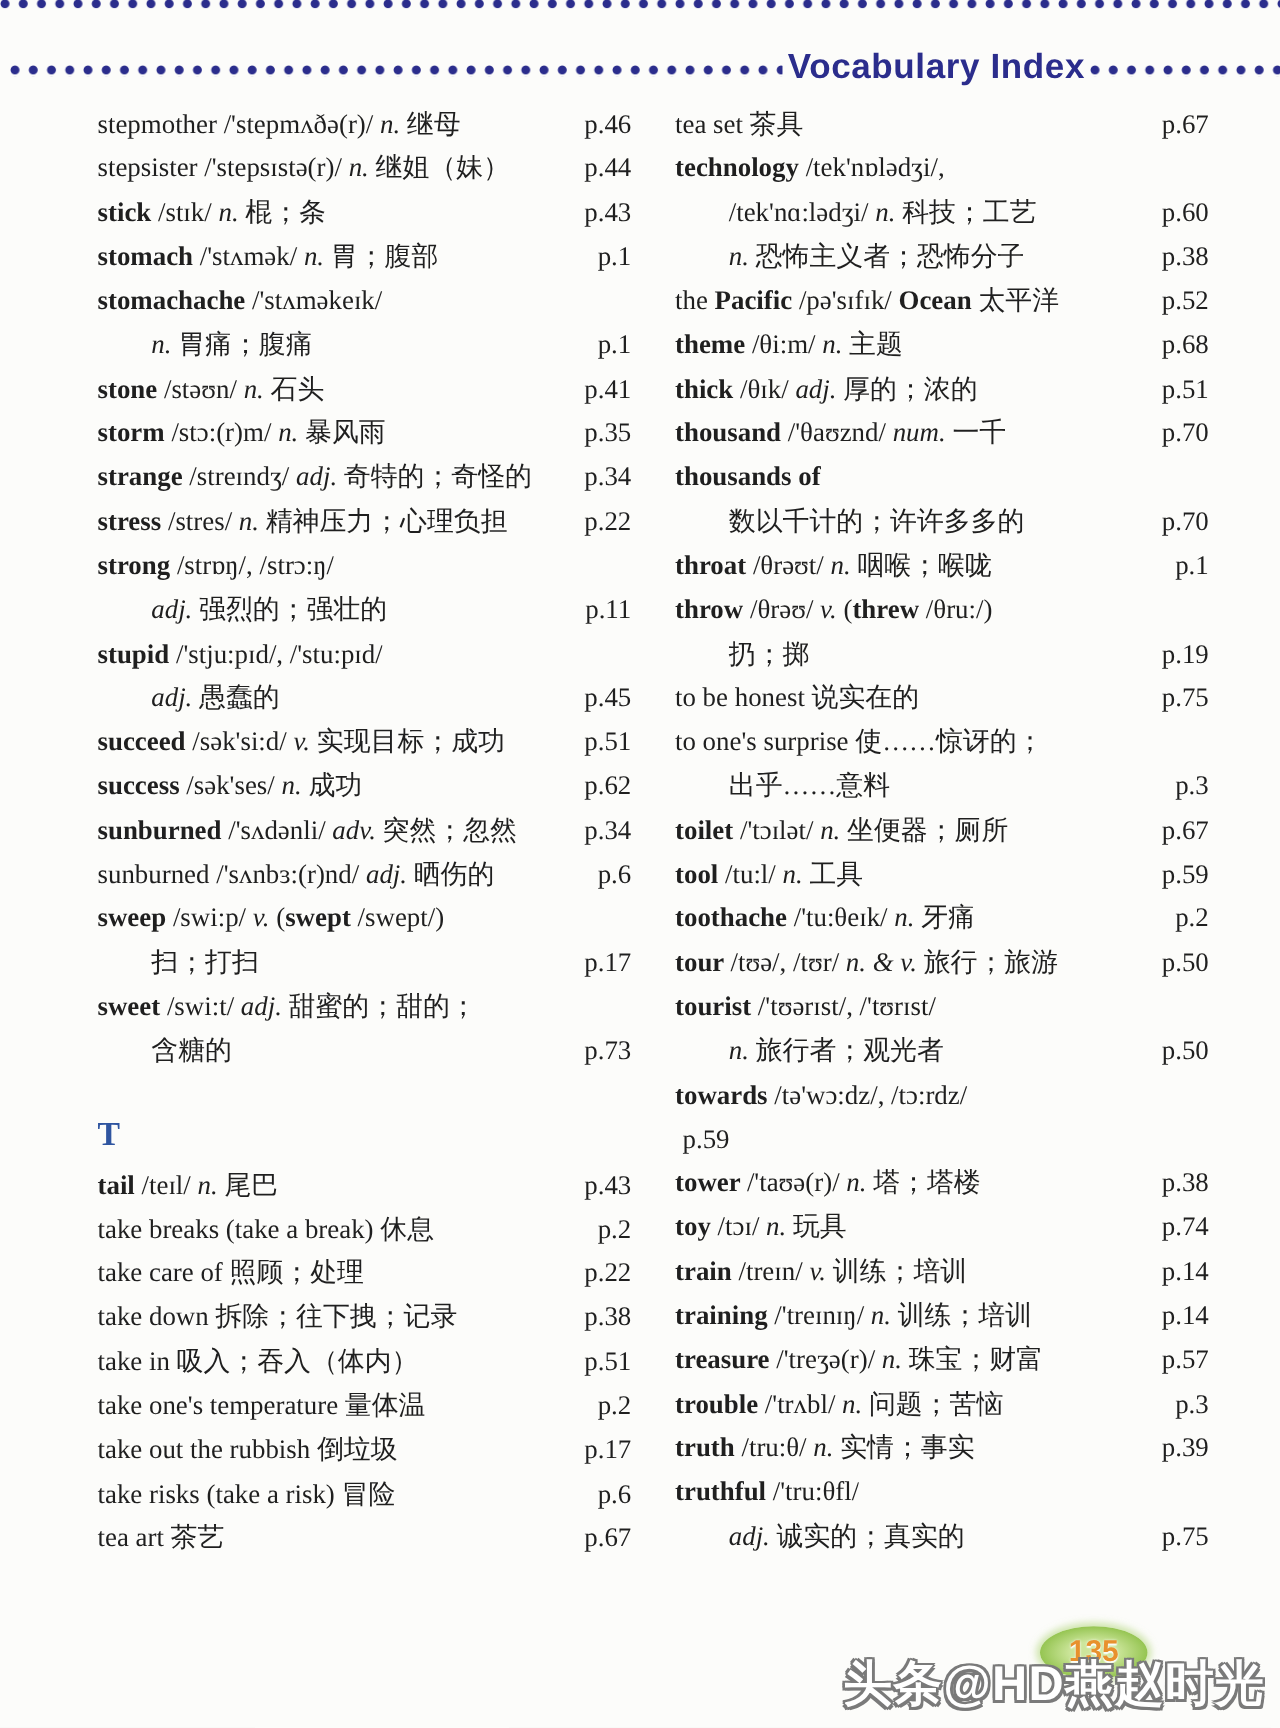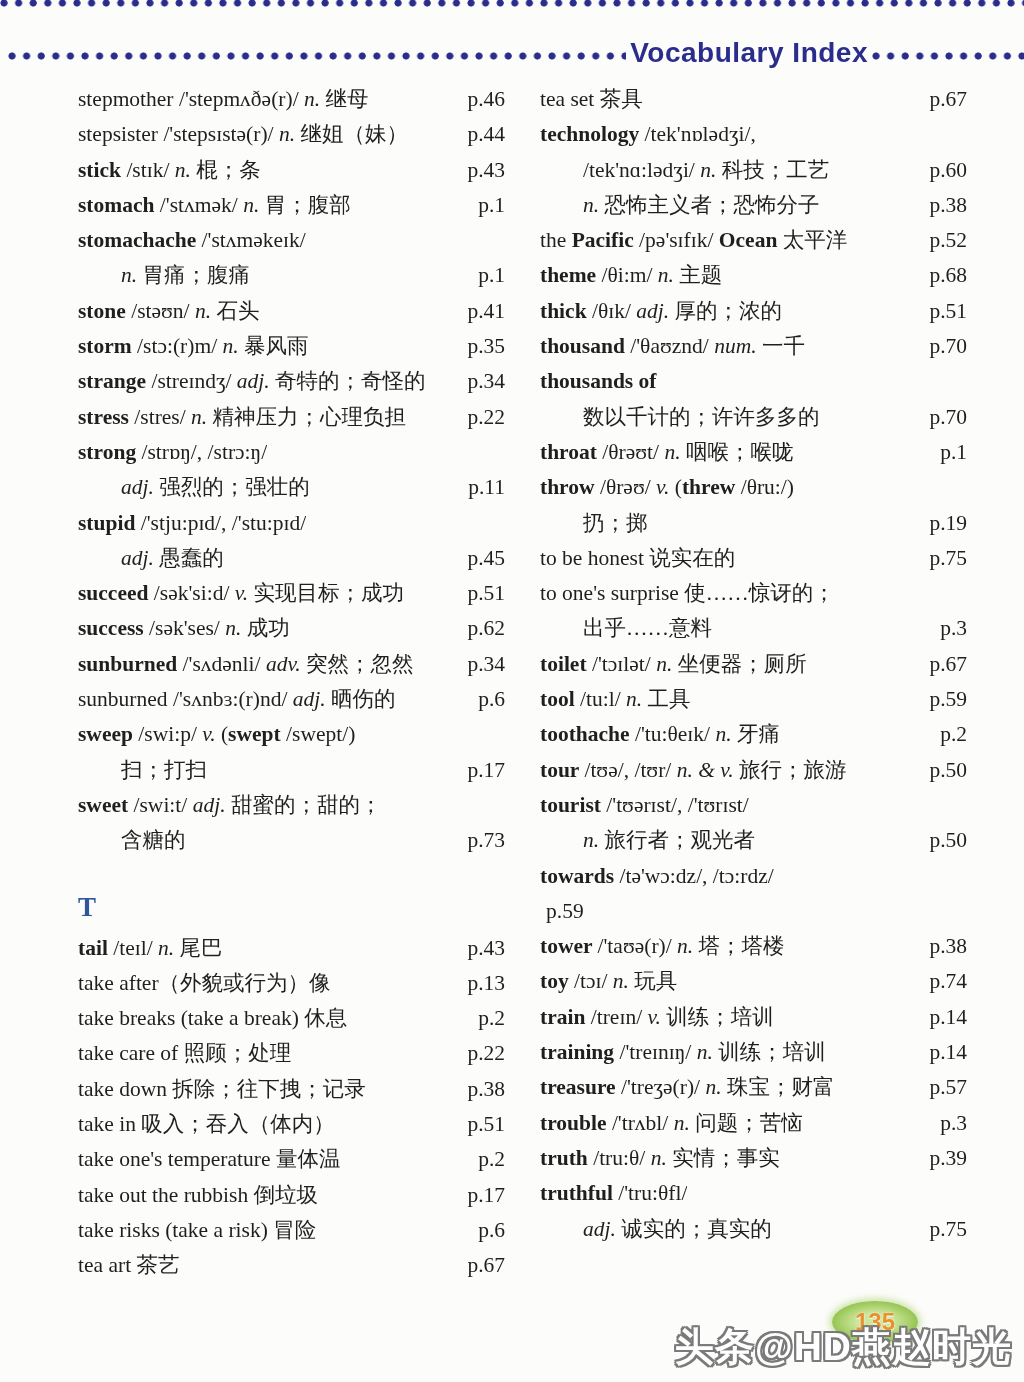--- a/index.html
+++ b/index.html
@@ -210,26 +210,20 @@
         </div>
         <div class="section-letter">T</div>
         <div>
           <div class="line">
             <div class="txt"><span class="w">tail </span><span>/teɪl/ </span><span class="i">n. </span><span>尾巴</span></div>
             <span class="pg">p.43</span>
           </div>
         </div>
         <div>
           <div class="line">
-            <div class="txt"><span>take after（外貌或行为）像</span></div>
-            <span class="pg">p.13</span>
-          </div>
-        </div>
-        <div>
-          <div class="line">
             <div class="txt"><span>take breaks (take a break) 休息</span></div>
             <span class="pg">p.2</span>
           </div>
         </div>
         <div>
           <div class="line">
             <div class="txt"><span>take care of 照顾；处理</span></div>
             <span class="pg">p.22</span>
           </div>
         </div>

